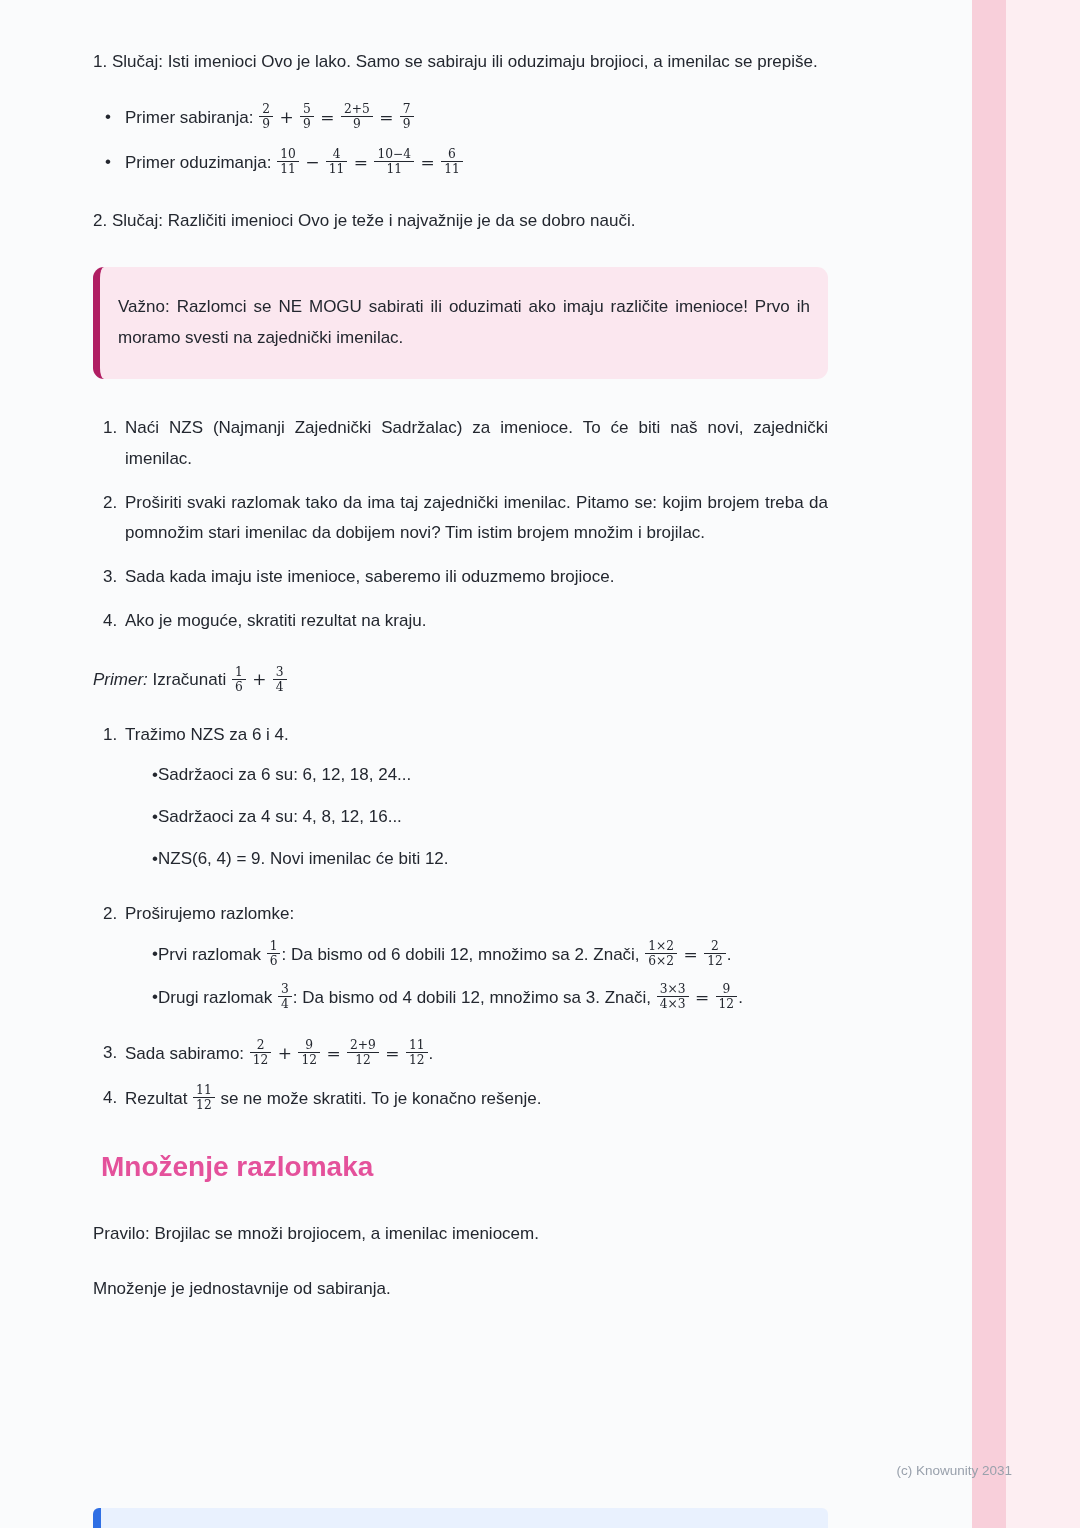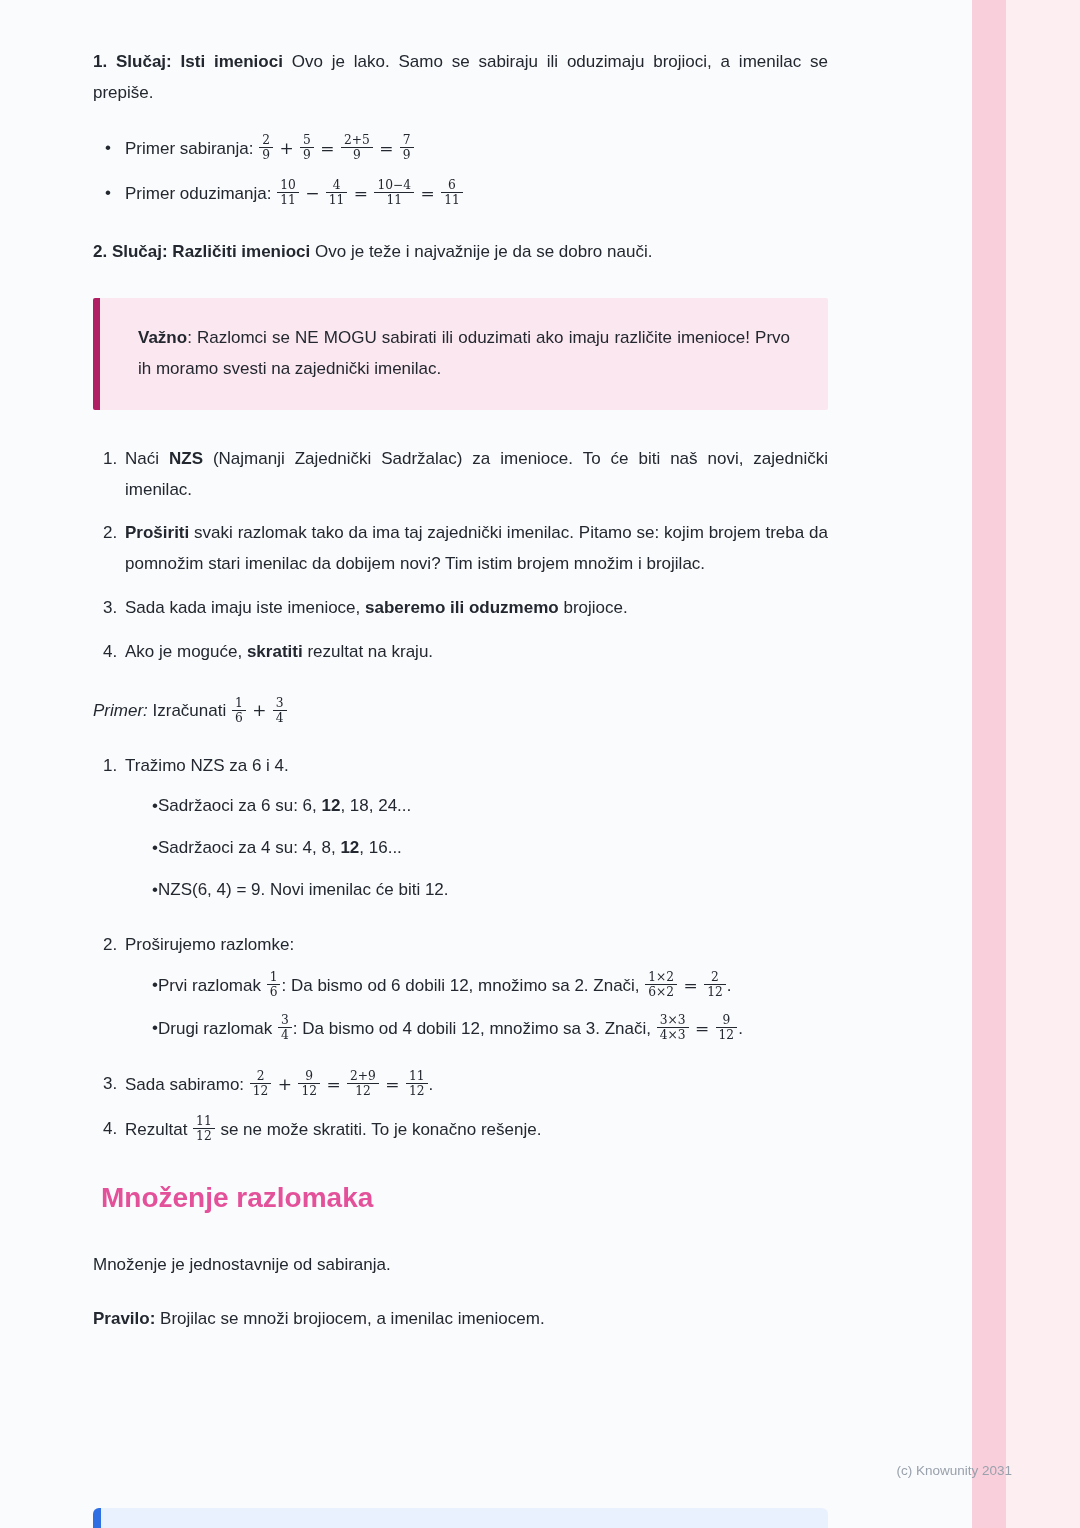--- a/index.html
+++ b/index.html
@@ -40,22 +40,22 @@
   .list{margin:2px 0 27px;}
   .li{display:flex;align-items:flex-start;margin-bottom:13px;}
   .li .marker{flex:none;width:32px;padding-left:10px;}
   .li .marker.dot{padding-left:12px;}
   .li-body{flex:1;min-width:0;}
   .sublist{margin-top:9px;padding-left:15px;}
   .sublist .li{margin-bottom:11px;}
   .sublist .marker{width:18px;padding-left:0;}
   .callout{
     margin:30px 0 34px;
-    padding:25px 38px;
-    border-radius:2px;
+    padding:25px 18px;
+    border-radius:11px;
   }
   .callout-pink{
     background:var(--callout-pink-bg);
     border-left:7px solid var(--callout-pink-border);
   }
   .callout-blue-cutoff{
     position:absolute;
     left:93px;
     bottom:0;
     width:735px;
@@ -78,21 +78,21 @@
     display:inline-block;
     text-align:center;
     vertical-align:-0.45em;
     font-family:"DejaVu Serif", serif;
     font-size:0.72em;
     line-height:1.15;
     padding:0 1px;
   }
   .frac .num{display:block;padding:0 3px;}
   .frac .den{display:block;border-top:1px solid currentColor;padding:0 3px;}
-  strong{font-weight:700;}
+  strong{font-weight:400;}
   em{font-style:italic;}
 </style>
 </head>
 <body>
 
 <div class="page">
   <div class="stripe-light"></div>
   <div class="stripe-pink"></div>
   <main class="content">
       <p class="rich"><strong>1. Slučaj: Isti imenioci</strong> Ovo je lako. Samo se sabiraju ili oduzimaju brojioci, a imenilac se prepiše.</p>
@@ -163,18 +163,18 @@
         <div class="li">
           <span class="marker num">3.</span>
           <div class="li-body rich">Sada sabiramo: <span class="math"><span class="frac"><span class="num">2</span><span class="den">12</span></span><span> + </span><span class="frac"><span class="num">9</span><span class="den">12</span></span><span> = </span><span class="frac"><span class="num">2+9</span><span class="den">12</span></span><span> = </span><span class="frac"><span class="num">11</span><span class="den">12</span></span></span>.</div>
         </div>
         <div class="li">
           <span class="marker num">4.</span>
           <div class="li-body rich">Rezultat <span class="math"><span class="frac"><span class="num">11</span><span class="den">12</span></span></span> se ne može skratiti. To je konačno rešenje.</div>
         </div>
       </div>
       <h2>Množenje razlomaka</h2>
+      <p class="rich"><strong>Pravilo:</strong> Brojilac se množi brojiocem, a imenilac imeniocem.</p>
       <p class="rich">Množenje je jednostavnije od sabiranja.</p>
-      <p class="rich"><strong>Pravilo:</strong> Brojilac se množi brojiocem, a imenilac imeniocem.</p>
     </main>
   <div class="callout-blue-cutoff"></div>
   <div class="footer">(c) Knowunity 2031</div>
 </div>
 
 </body></html>

